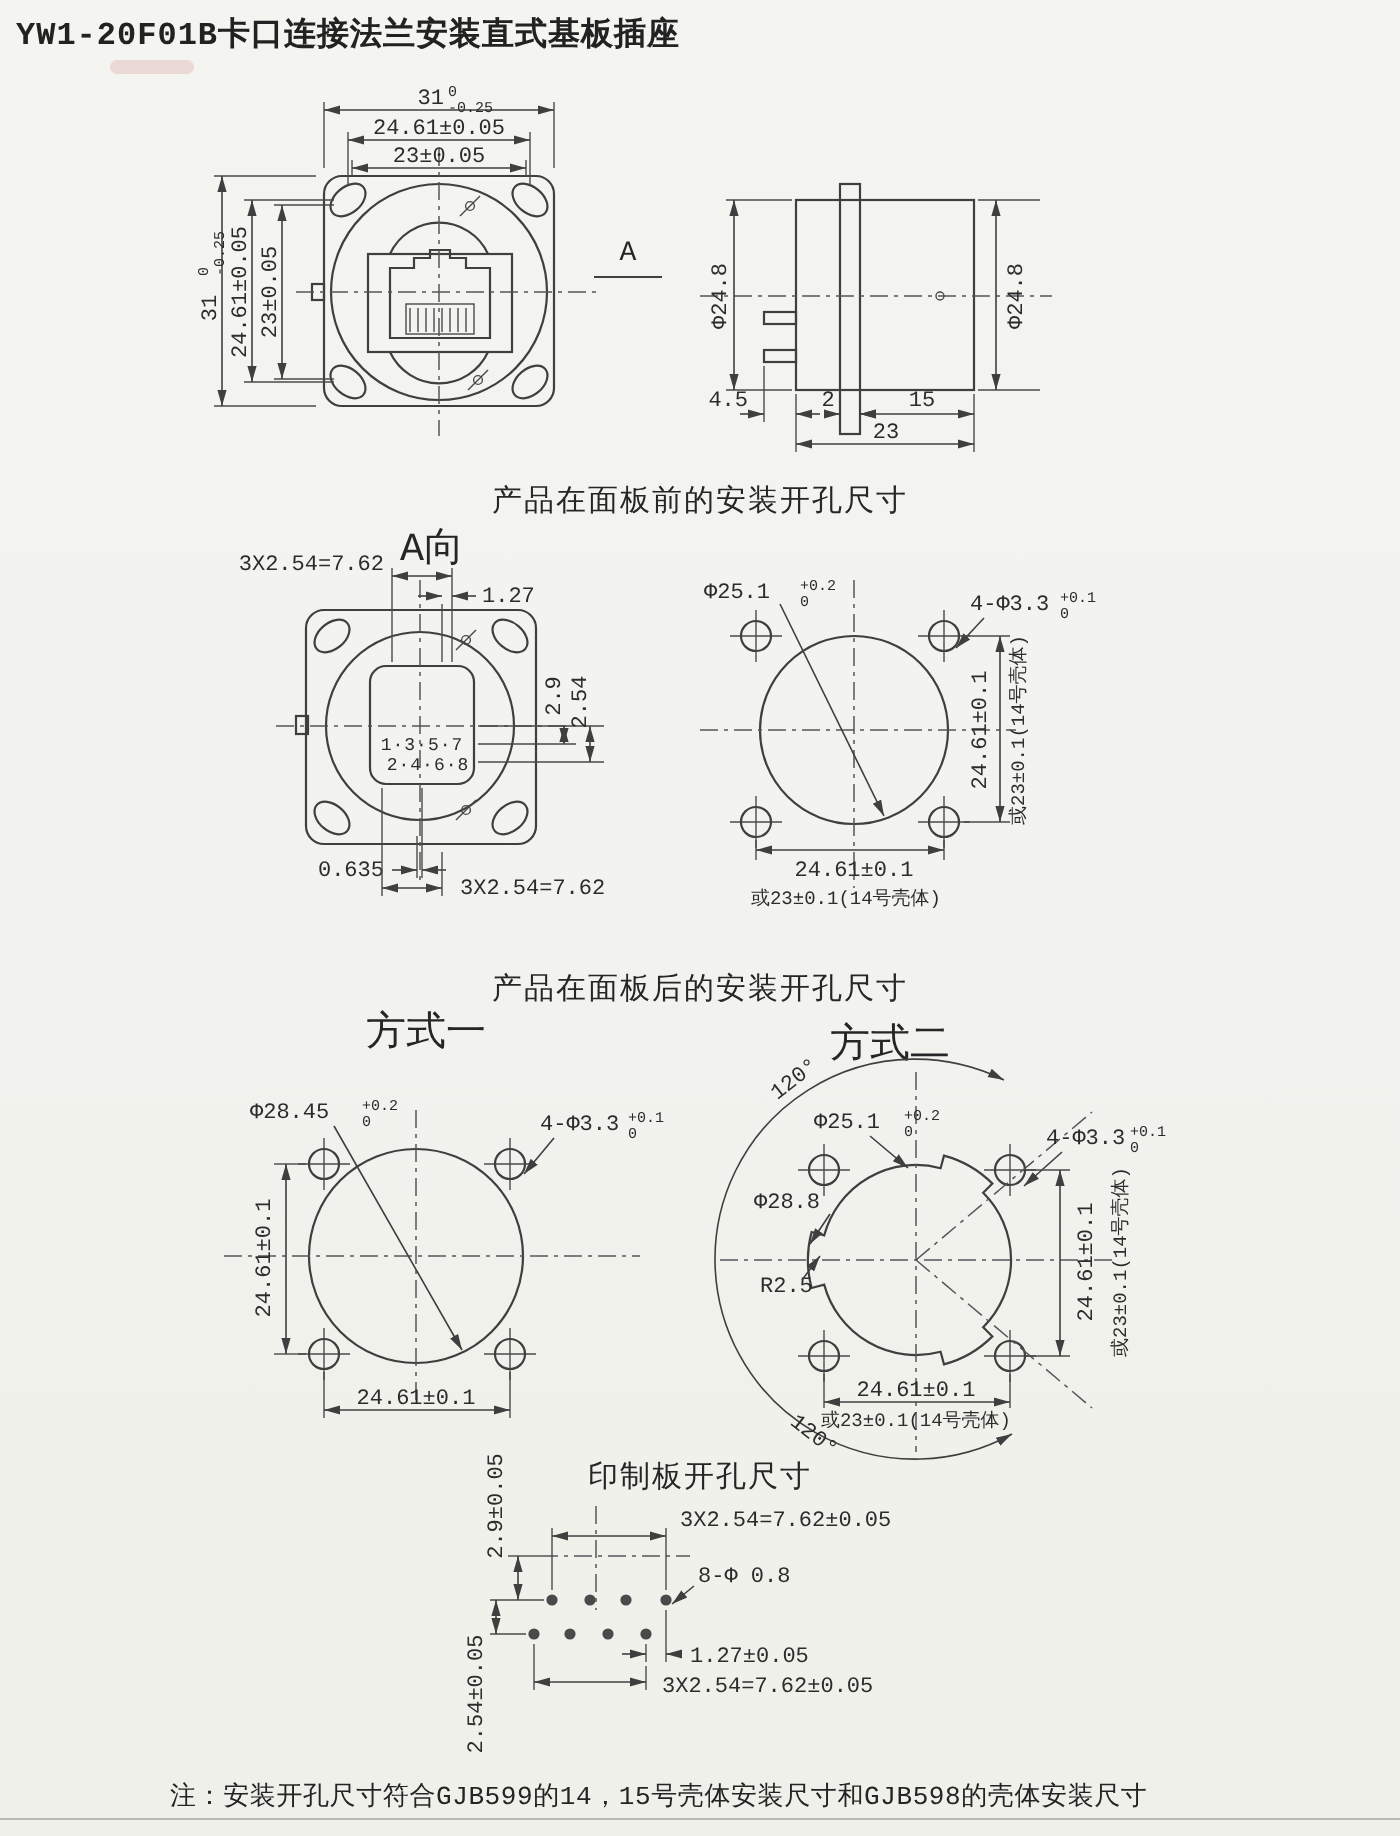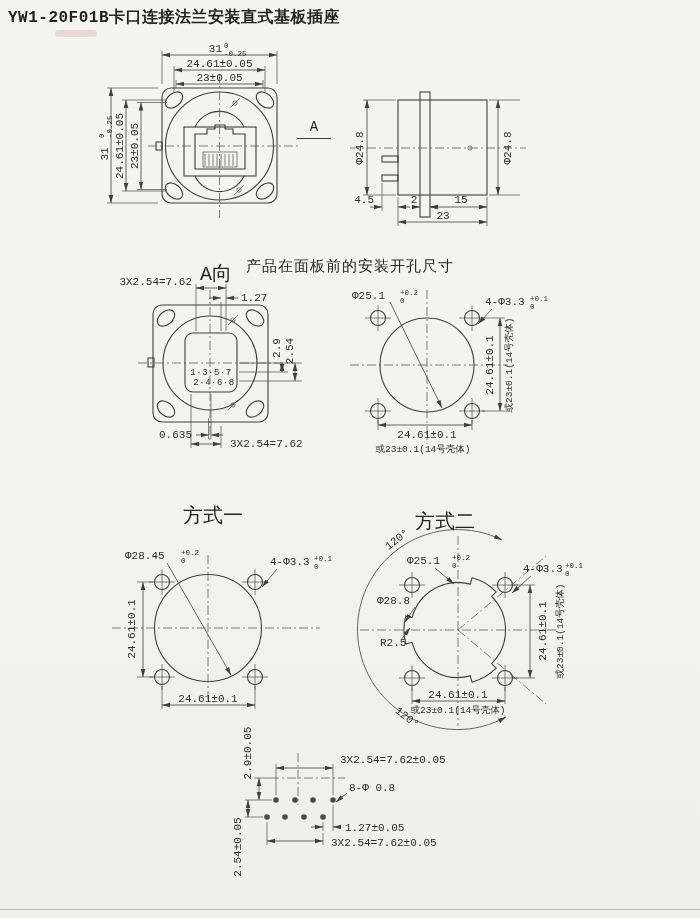--- a/index.html
+++ b/index.html
@@ -3,21 +3,21 @@
 <meta charset="utf-8">
 <style>
   html,body{margin:0;padding:0;}
   #paper{
     position:relative; width:700px; height:918px; overflow:hidden;
     background:linear-gradient(180deg,#f4f4f0 0%,#f2f2ee 55%,#f0f0ea 100%);
     font-family:Liberation Mono, monospace; color:#2a2a2a;
   }
   .abs{position:absolute;}
   #title{left:8px; top:7px; font-size:16px; font-weight:600; letter-spacing:.5px; color:#222;}
-  .caption{left:0; right:0; text-align:center; font-size:15px; letter-spacing:1px; color:#262626;margin-top:16px;}
+  .caption{left:0; right:0; text-align:center; font-size:15px; letter-spacing:1px; color:#262626;}
   .small-label{font-size:20px; color:#262626;}
   #note{left:85px; top:889px; font-size:13px; color:#242424; letter-spacing:.3px;}
   #bottom-rule{left:0; top:909px; width:700px; height:1px; background:#9a9a96; opacity:.65;}
   #smudge{left:55px; top:30px; width:42px; height:7px; background:rgba(205,125,120,.22); border-radius:4px;}
   #a-label{left:297px; top:119px; width:34px; text-align:center; font-size:14px; color:#262626;
            border-bottom:1.2px solid #3f3f3f; padding-bottom:3px;}
   svg{position:absolute; overflow:visible;}
   
   .s   {stroke:#3f3f3f; fill:none; stroke-width:1.1;}
   .thin{stroke:#4a4a4a; fill:none; stroke-width:.7;}
@@ -252,20 +252,21 @@
       <text class="dim mid" transform="translate(163,93) rotate(-90)">24.61±0.1</text>
       <text class="dimC mid" transform="translate(182,93) rotate(-90)">或23±0.1(14号壳体)</text>
       <line class="thin" x1="48" y1="148" x2="48" y2="158"></line>
         <line class="thin" x1="142" y1="148" x2="142" y2="158"></line>
       <line class="dl" x1="48" y1="153" x2="142" y2="153" marker-start="url(#as)" marker-end="url(#ae)"></line>
       <text class="dim mid" x="97" y="166">24.61±0.1</text>
       <text class="dimC mid" x="93" y="180">或23±0.1(14号壳体)</text>
     </g>
   </svg>
 
+  <div class="abs caption" style="top:485px">产品在面板后的安装开孔尺寸</div>
   <div class="abs small-label" style="left:183px;top:502px">方式一</div>
   <div class="abs small-label" style="left:415px;top:508px">方式二</div>
 
   <svg class="abs" style="left:85px;top:523px" width="245" height="195" viewBox="0 0 245 195">
     <circle class="s" cx="123" cy="105" r="53.5"></circle>
     <g>
       <g class="thin">
         <line x1="64" y1="59" x2="90" y2="59"></line>
           <line x1="77" y1="46" x2="77" y2="72"></line>
         <line x1="157" y1="59" x2="183" y2="59"></line>
@@ -352,20 +353,21 @@
       <text class="dim mid" x="123" y="190">24.61±0.1</text>
       <text class="dimC mid" x="123" y="205">或23±0.1(14号壳体)</text>
       <line class="thin" x1="178" y1="77" x2="200" y2="77"></line>
         <line class="thin" x1="178" y1="170" x2="200" y2="170"></line>
       <line class="dl" x1="195" y1="77" x2="195" y2="170" marker-start="url(#as)" marker-end="url(#ae)"></line>
       <text class="dim mid" transform="translate(211,123) rotate(-90)">24.61±0.1</text>
       <text class="dimC mid" transform="translate(228,123) rotate(-90)">或23±0.1(14号壳体)</text>
     </g>
   </svg>
 
+  <div class="abs caption" style="top:729px">印制板开孔尺寸</div>
 
   <svg class="abs" style="left:175px;top:725px" width="315" height="165" viewBox="0 0 315 165">
     <g>
       <line class="cl" x1="123" y1="28" x2="123" y2="80"></line>
       <line class="cl" x1="95" y1="53" x2="170" y2="53"></line>
     </g>
     <g>
       <circle class="dot" cx="101" cy="75" r="2.8"></circle>
         <circle class="dot" cx="120" cy="75" r="2.8"></circle>
       <circle class="dot" cx="138" cy="75" r="2.8"></circle>
@@ -400,15 +402,16 @@
       <line class="dl" x1="166" y1="102" x2="158" y2="102" marker-end="url(#ae)"></line>
       <text class="dim" x="170" y="106">1.27±0.05</text>
 
       <line class="thin" x1="92" y1="97" x2="92" y2="120"></line>
         <line class="thin" x1="148" y1="108" x2="148" y2="120"></line>
       <line class="dl" x1="92" y1="116" x2="148" y2="116" marker-start="url(#as)" marker-end="url(#ae)"></line>
       <text class="dim" x="156" y="121">3X2.54=7.62±0.05</text>
     </g>
   </svg>
 
+  <div class="abs" id="note">注：安装开孔尺寸符合GJB599的14，15号壳体安装尺寸和GJB598的壳体安装尺寸</div>
   <div class="abs" id="bottom-rule"></div>
 
 </div>
 
 </body></html>

